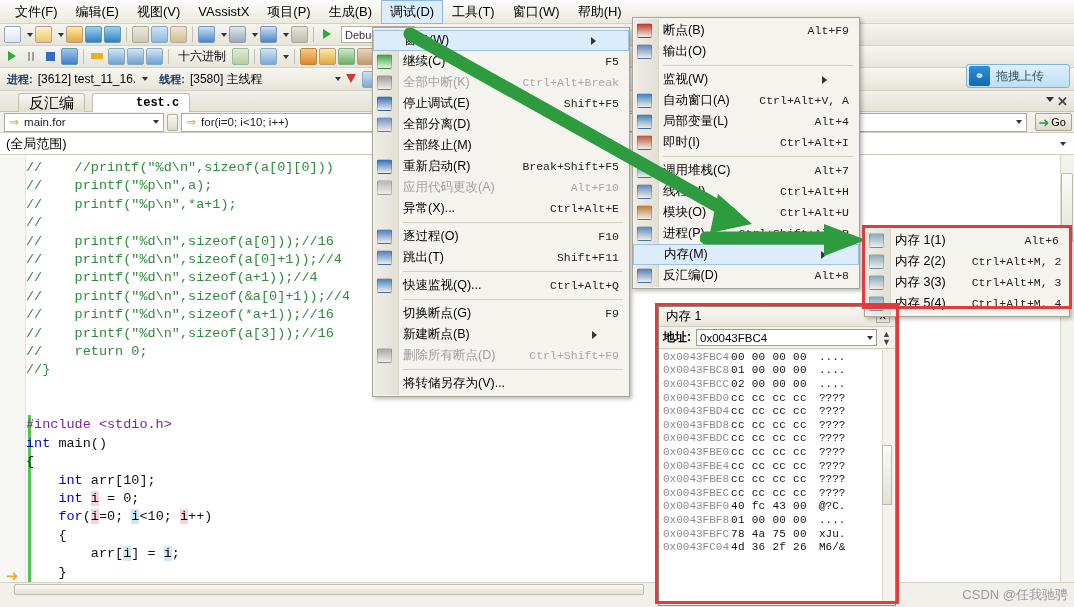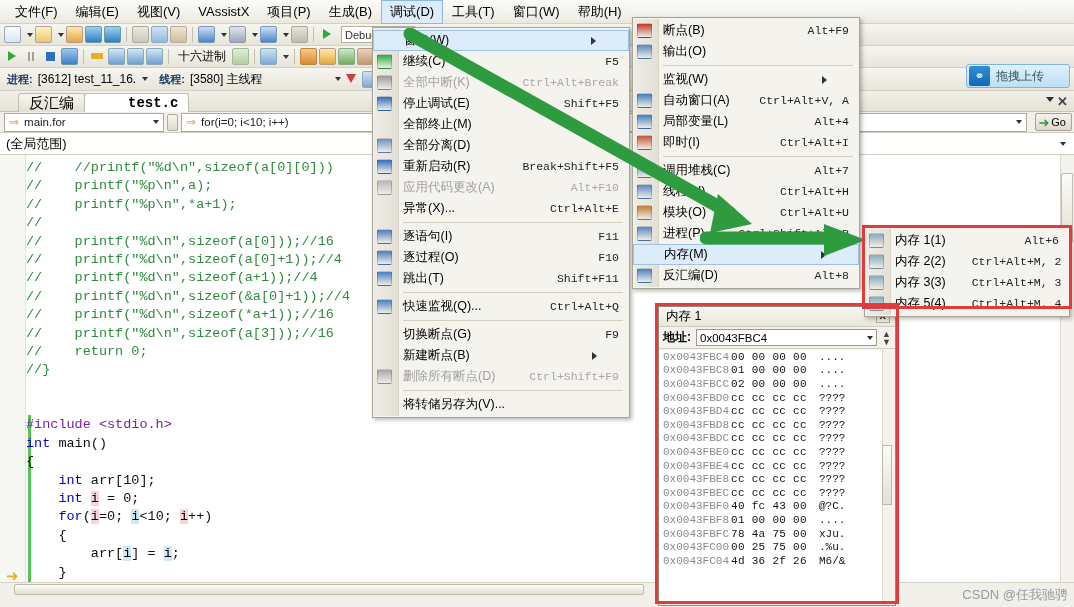--- a/index.html
+++ b/index.html
@@ -62,21 +62,21 @@
   .tabstrip {
     position:absolute; left:0; top:91px; width:1074px; height:21px;
     background:linear-gradient(#f2f0ea,#e4e1d5); border-bottom:1px solid #c8c4b6;
   }
   .tab {
     position:absolute; top:2px; height:19px; display:flex; align-items:center;
     padding:0 10px; font-size:15px; border:1px solid #c0bcae;
     border-bottom:none; border-radius:3px 3px 0 0;
   }
   .tab.inactive { left:18px; background:linear-gradient(#f7f6f1,#e2dfd3); color:#000; }
-  .tab.active { left:84px; background:#fff; font-weight:bold; font-family:"Liberation Mono",monospace; font-size:14px;padding-left:43px;}
+  .tab.active { left:92px; background:#fff; font-weight:bold; font-family:"Liberation Mono",monospace; font-size:12px;padding-left:43px;}
   .closex { position:absolute; right:6px; top:3px; color:#444; font-size:13px; font-weight:bold;}
   .dropdown-tri { position:absolute; right:20px; top:6px; width:0;height:0;
     border-left:4px solid transparent;border-right:4px solid transparent;border-top:5px solid #333;}
   
   .navbar { position:absolute; left:0; top:112px; width:1074px; height:21px;
     background:#f2f0ea; border-bottom:1px solid #d0ccbe; display:flex; align-items:center; }
   .navcombo { height:19px; background:#fff; border:1px solid #b0aba0; display:flex;
     align-items:center; font-size:11.5px; padding:0 4px; color:#222;}
   .arrowicon { color:#e8a33d; font-size:12px; margin-right:5px; }
   .gobtn { position:absolute; right:2px; top:1px; height:18px; background:linear-gradient(#f4f3ee,#ddd9cb);
@@ -313,46 +313,41 @@
         <span class="micon" style="background: linear-gradient(rgb(154, 154, 154), rgba(255, 255, 255, 0.267)); border: 1px solid rgba(0, 0, 0, 0.18);"></span>
         <span class="lbl">全部中断(K)</span>
         <span class="key">Ctrl+Alt+Break</span>
       </div>
       <div class="mrow">
         <span class="micon" style="background: linear-gradient(rgb(47, 111, 191), rgba(255, 255, 255, 0.267)); border: 1px solid rgba(0, 0, 0, 0.18);"></span>
         <span class="lbl">停止调试(E)</span>
         <span class="key">Shift+F5</span>
       </div>
       <div class="mrow">
-        <span class="lbl">全部终止(M)</span>
-      </div>
-      <div class="mrow">
         <span class="micon" style="background: linear-gradient(rgb(111, 143, 192), rgba(255, 255, 255, 0.267)); border: 1px solid rgba(0, 0, 0, 0.18);"></span>
         <span class="lbl">全部分离(D)</span>
+      </div>
+      <div class="mrow">
+        <span class="lbl">全部终止(M)</span>
       </div>
       <div class="mrow">
         <span class="micon" style="background: linear-gradient(rgb(47, 111, 191), rgba(255, 255, 255, 0.267)); border: 1px solid rgba(0, 0, 0, 0.18);"></span>
         <span class="lbl">重新启动(R)</span>
         <span class="key">Break+Shift+F5</span>
       </div>
       <div class="mrow dis">
         <span class="micon" style="background: linear-gradient(rgb(184, 184, 184), rgba(255, 255, 255, 0.267)); border: 1px solid rgba(0, 0, 0, 0.18);"></span>
         <span class="lbl">应用代码更改(A)</span>
         <span class="key">Alt+F10</span>
       </div>
       <div class="mrow">
         <span class="lbl">异常(X)...</span>
         <span class="key">Ctrl+Alt+E</span>
       </div>
       <div class="msep"></div>
-      <div class="mrow">
-        <span class="micon" style="background: linear-gradient(rgb(74, 127, 191), rgba(255, 255, 255, 0.267)); border: 1px solid rgba(0, 0, 0, 0.18);"></span>
-        <span class="lbl">逐语句(I)</span>
-        <span class="key">F11</span>
-      </div>
       <div class="mrow">
         <span class="micon" style="background: linear-gradient(rgb(74, 127, 191), rgba(255, 255, 255, 0.267)); border: 1px solid rgba(0, 0, 0, 0.18);"></span>
         <span class="lbl">逐过程(O)</span>
         <span class="key">F10</span>
       </div>
       <div class="mrow">
         <span class="micon" style="background: linear-gradient(rgb(74, 127, 191), rgba(255, 255, 255, 0.267)); border: 1px solid rgba(0, 0, 0, 0.18);"></span>
         <span class="lbl">跳出(T)</span>
         <span class="key">Shift+F11</span>
       </div>
@@ -550,25 +545,20 @@
       </div>
       <div class="memrow">
         <span class="a">0x0043FBF8</span>
         <span class="h">01 00 00 00</span>
         <span class="t">....</span>
       </div>
       <div class="memrow">
         <span class="a">0x0043FBFC</span>
         <span class="h">78 4a 75 00</span>
         <span class="t">xJu.</span>
-      </div>
-      <div class="memrow">
-        <span class="a">0x0043FC00</span>
-        <span class="h">00 25 75 00</span>
-        <span class="t">.%u.</span>
       </div>
       <div class="memrow">
         <span class="a">0x0043FC04</span>
         <span class="h">4d 36 2f 26</span>
         <span class="t">M6/&amp;</span>
       </div>
     </div>
   <div class="mvscroll">
     <div class="mvthumb"></div>
   </div>

